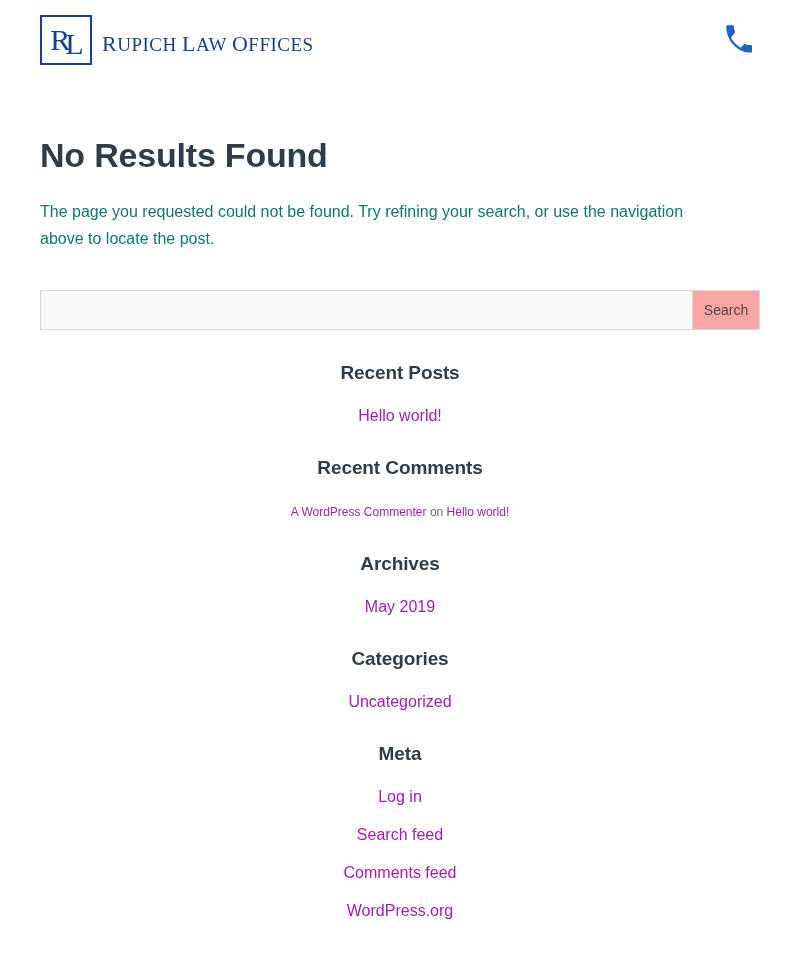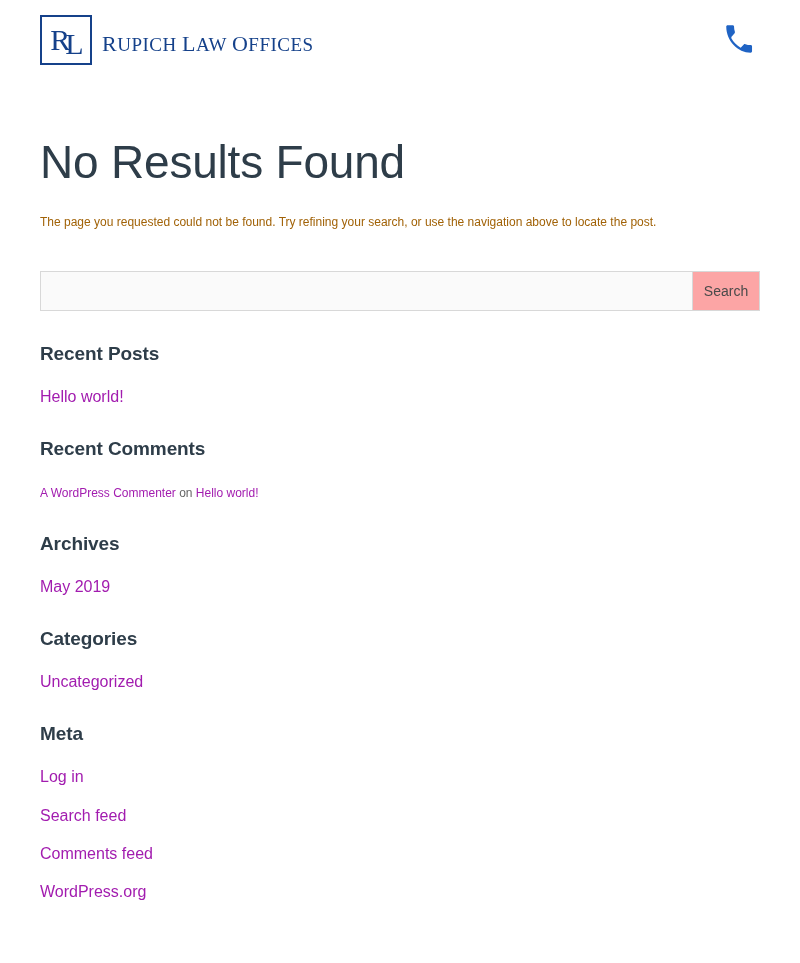--- a/index.html
+++ b/index.html
@@ -68,32 +68,32 @@
   }
   .phone-icon svg { display: block; }
 
   
   .main {
     padding: 0 40px;
     max-width: 800px;
   }
   .page-title {
     font-family: "Liberation Sans", sans-serif;
-    font-size: 46px;
+    font-size: 34px;
     line-height: 1.2;
-    font-weight: 400;
+    font-weight: 700;
     color: #2e3d49;
     margin: 0;
     padding-top: 55px;
     letter-spacing: -0.2px;
   }
   .page-copy {
-    font-size: 12px;
+    font-size: 16px;
     line-height: 1.7;
-    color: #a16207;
+    color: #0f766e;
     margin: 22px 0 0 0;
     max-width: 690px;
   }
 
   
   .search-form {
     display: flex;
     margin-top: 38px;
     height: 40px;
     width: 720px;
@@ -113,21 +113,21 @@
     width: 68px;
     border: 1px solid #d8d8d8;
     background: #fca5a5;
     font-family: "Liberation Sans", sans-serif;
     font-size: 14px;
     color: #4a4a4a;
     cursor: pointer;
   }
 
   
-  .widget { margin-top: 32px; }
+  .widget { margin-top: 32px; text-align: center; }
   .widget-title {
     font-size: 19px;
     font-weight: 700;
     color: #2e3d49;
     margin: 0 0 22px 0;
     letter-spacing: -0.1px;
   }
   .widget-list {
     list-style: none;
     margin: 0;

